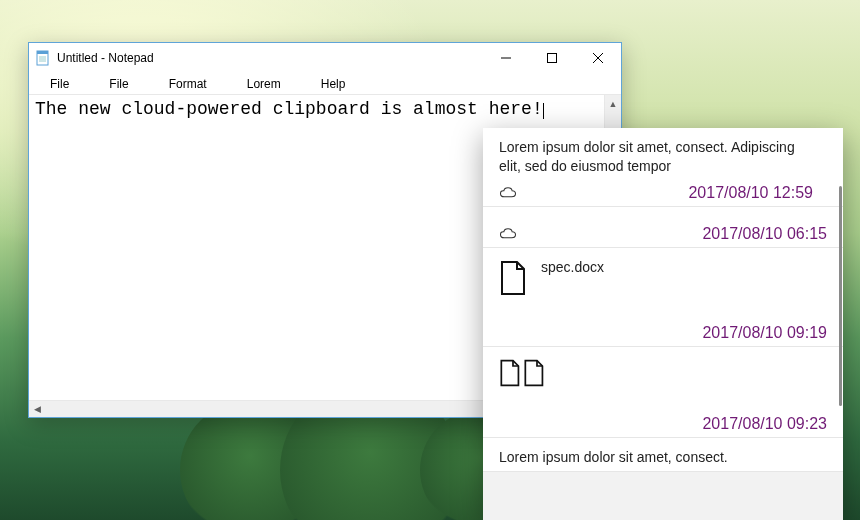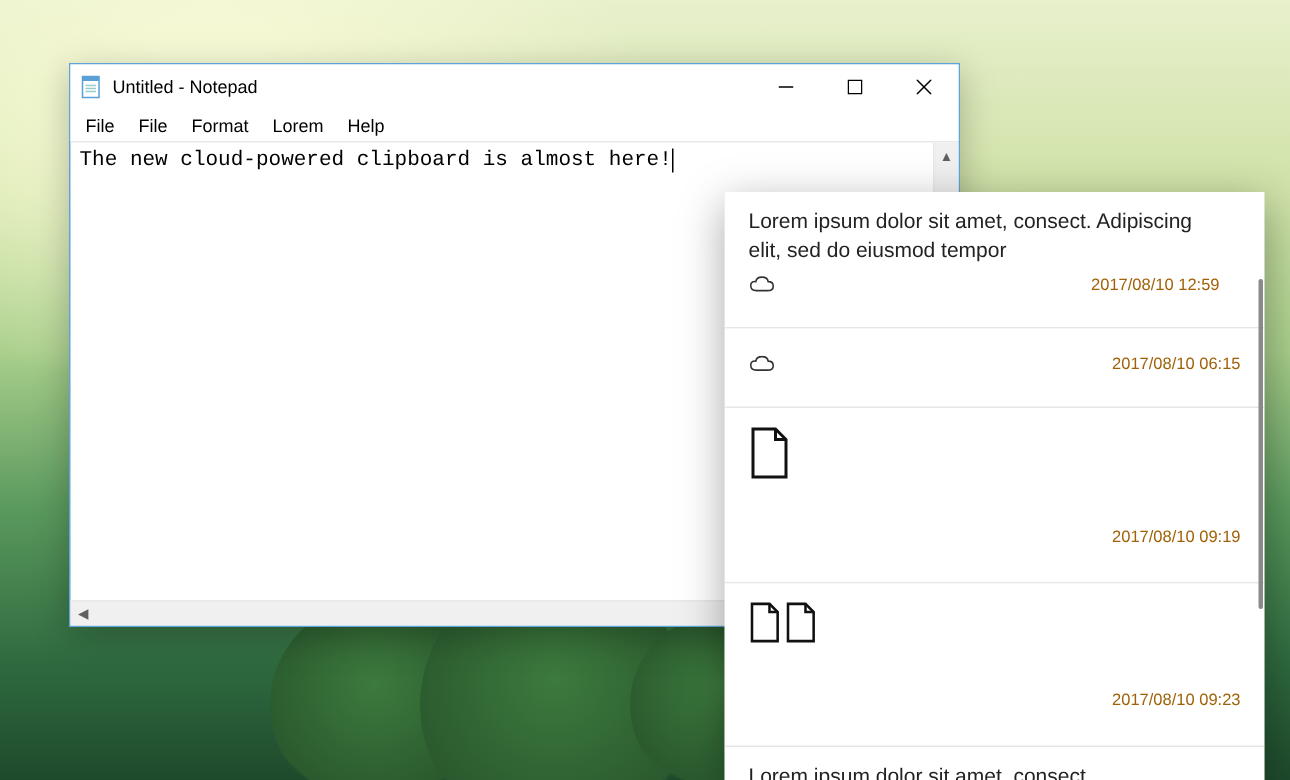--- a/index.html
+++ b/index.html
@@ -19,21 +19,21 @@
     border-radius: 50%;
   }
   .t1 { width: 140px; height: 140px; left: 180px; bottom: -20px; }
   .t2 { width: 180px; height: 180px; left: 280px; bottom: -40px; }
   .t3 { width: 120px; height: 120px; left: 420px; bottom: -10px; }
   .t4 { width: 100px; height: 100px; right: 40px; bottom: -10px; }
 
   
   .notepad {
     position: absolute;
-    left: 46px; top: 42px;
+    left: 28px; top: 42px;
     width: 594px; height: 376px;
     background: #fff;
     border: 1px solid #5fa4d8;
     box-shadow: 0 6px 22px rgba(0,0,0,0.25);
     display: flex; flex-direction: column;
   }
   .titlebar {
     height: 30px;
     display: flex; align-items: center;
     padding-left: 6px;
@@ -48,34 +48,34 @@
   .titlebar-spacer { flex: 1; }
   .win-controls { display: flex; height: 100%; }
   .win-btn {
     width: 46px; height: 100%;
     display: flex; align-items: center; justify-content: center;
     font-size: 10px; color: #000;
   }
 
   .menubar {
     height: 21px; display: flex; align-items: center;
-    padding: 0 2px;
-    font-size: 12px; color: #000; background: #fff;
+    padding: 0 13px;
+    font-size: 12px; color: #000; background: #fff; gap: 24px;
   }
   .menu-item { padding: 2px 8px; }
 
   .editor-wrap {
     flex: 1; position: relative;
     border-top: 1px solid #e8e8e8;
     display: flex;
   }
   .editor {
     flex: 1;
     font-family: Consolas, "Courier New", monospace;
-    font-size: 14px; color: #000;
+    font-size: 18px; color: #000;
     padding: 4px 6px;
     white-space: pre-wrap;
     position: relative;
   }
   .caret {
     display: inline-block; width: 1px; height: 16px;
     background: #000; vertical-align: text-bottom;
     margin-left: 0px;
   }
   .vscroll {
@@ -127,33 +127,33 @@
     flex: 1; overflow: hidden;
     position: relative;
   }
   .fly-thumb {
     position: absolute; right: 1px; top: 58px; width: 3px; height: 220px;
     background: #8a8a8a; border-radius: 2px;
   }
   .clip-item {
     background: #fff;
     border-bottom: 1px solid #e6e6e6;
-    padding: 10px 16px 22px 16px;
+    padding: 10px 16px 4px 16px;
     position: relative;
   }
   .clip-item:first-child { padding-right: 30px; }
   .clip-text {
     font-size: 14px; color: #222; line-height: 1.35;
   }
   .clip-meta {
     display: flex; align-items: center; justify-content: space-between;
     margin-top: 8px;
   }
   .clip-meta.only-time { justify-content: space-between; }
-  .clip-time { font-size: 11px; color: #a16207; }
+  .clip-time { font-size: 16px; color: #701a75; }
   .cloud-icon { width: 18px; height: 12px; display: inline-flex; }
 
   .file-row { display: flex; align-items: flex-start; gap: 14px; }
   .file-icons { display: flex; gap: 2px; padding-top: 2px; }
   .doc-icon { width: 28px; height: 36px; display: inline-flex; }
   .file-label { font-size: 14px; color: #222; line-height: 1.3; flex: 1; }
   .file-time-row { text-align: right; margin-top: 28px; }
 
 </style>
 </head>
@@ -253,20 +253,21 @@
     <div class="clip-item">
       <div class="file-row">
         <span class="file-icons">
           <span class="doc-icon">
             <svg viewBox="0 0 28 36">
                 <path d="M3 2 H18 L25 9 V34 H3 Z" fill="none" stroke="#111" stroke-width="2"></path>
                 <path d="M18 2 V9 H25" fill="none" stroke="#111" stroke-width="2"></path>
               </svg>
           </span>
         </span>
+        <div class="file-label">spec.docx</div>
       </div>
       <div class="file-time-row"><span class="clip-time">2017/08/10 09:19</span></div>
     </div>
 
     <div class="clip-item">
       <div class="file-row">
         <span class="file-icons">
           <span class="doc-icon" style="width:22px;height:28px">
             <svg viewBox="0 0 28 36">
                 <path d="M3 2 H18 L25 9 V34 H3 Z" fill="none" stroke="#111" stroke-width="2.2"></path>

